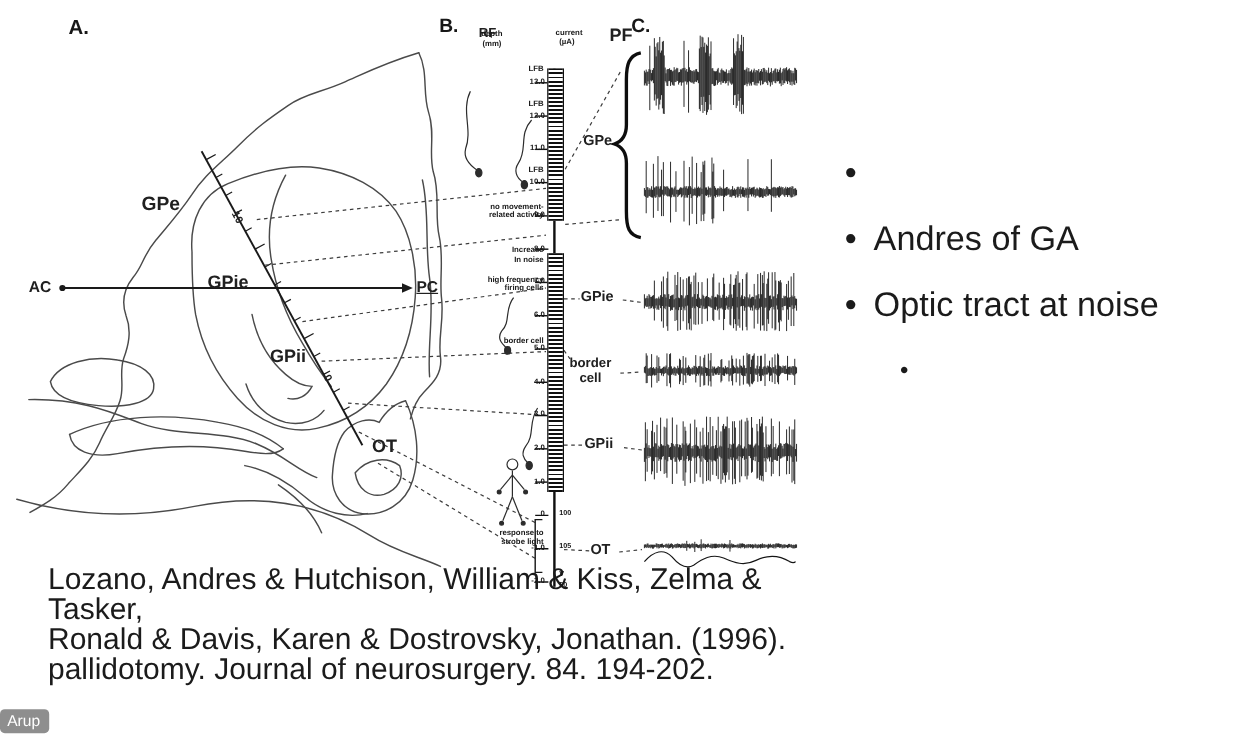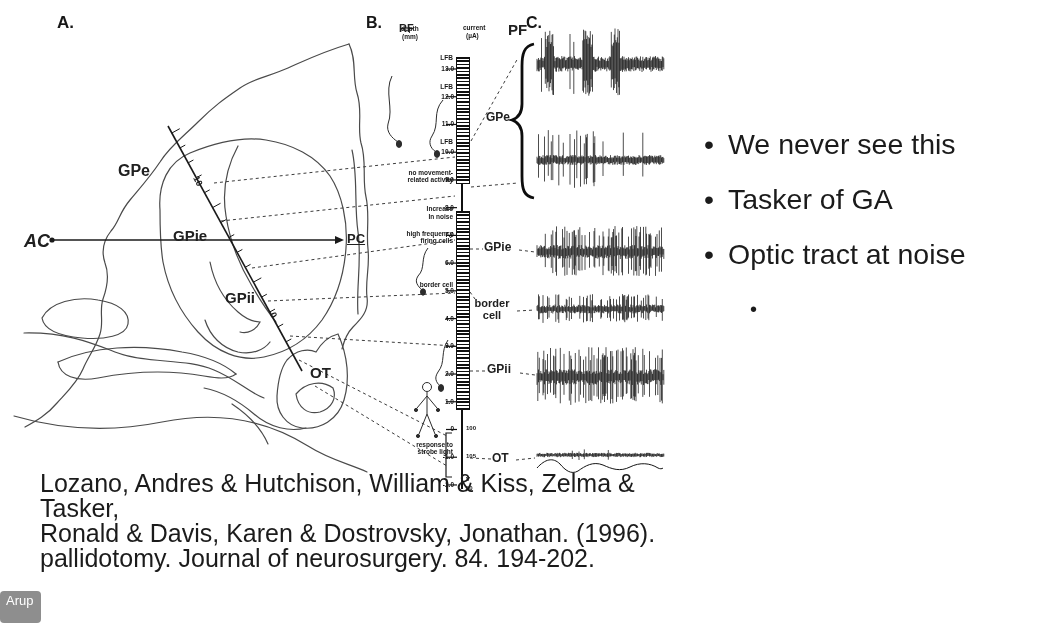--- a/index.html
+++ b/index.html
@@ -17,21 +17,21 @@
   
   .bullets{position:absolute;left:704px;top:128px;width:330px;}
   .bullet{display:flex;align-items:flex-start;font-size:28.5px;line-height:32px;margin-bottom:23px;color:#1b1b1b;}
   .bullet .dot{margin-right:14px;}
   .bullet.sub{margin-left:46px;font-size:24.5px;line-height:28px;margin-bottom:0;}
   .bullet.sub .dot{font-size:20px;margin-top:2px;margin-right:12px;}
   
   .citation{position:absolute;left:40px;top:471px;width:640px;font-size:25px;line-height:25px;color:#1b1b1b;}
   
   .badge{position:absolute;left:0;top:591px;background:#8e8e8e;color:#fff;font-size:13px;
-         padding:2px 8px 15px 6px;border-radius:4px;}
+         padding:2px 8px 3px 6px;border-radius:4px;}
 </style>
 </head>
 <body>
 
 <div class="slide">
 
   <svg class="art" width="1042" height="627" viewBox="0 0 1042 627">
     <g fill="none" stroke="#4a4a4a" stroke-width="1.2" stroke-linecap="round">
 
       <path d="M349,44 C322,52 306,60 288,68 C268,77 254,78 240,88 C224,99 214,106 198,122 C184,136 170,146 160,162 C150,177 140,188 130,200 C119,213 119,222 111,231 C103,241 101,251 105,263 C110,276 107,288 103,299 C99,311 104,322 100,334 C96,347 88,357 83,369 C77,383 66,393 57,403 C47,415 36,421 25,427"></path>
@@ -172,39 +172,38 @@
   <div class="tiny" style="left:401px;top:25px;">depth</div>
   <div class="tiny" style="left:402px;top:33px;">(mm)</div>
   <div class="tiny" style="left:463px;top:24px;">current</div>
   <div class="reg" style="left:508px;top:21px;font-size:15px;">PF</div>
   <div class="tiny" style="left:466px;top:32px;">(µA)</div>
 
   <div class="reg" style="left:118px;top:162px;font-size:16px;">GPe</div>
   <div class="reg" style="left:173px;top:227px;font-size:15px;">GPie</div>
   <div class="reg" style="left:225px;top:289px;font-size:15px;">GPii</div>
   <div class="reg" style="left:310px;top:364px;font-size:15px;">OT</div>
-  <div class="reg" style="left:24px;top:231px;font-size:18px;font-style:italic;">AC</div>
+  <div class="reg" style="left:24px;top:231px;font-size:13px;">AC</div>
   <div class="reg" style="left:347px;top:231px;font-size:13px;text-decoration:underline;">PC</div>
   <div class="reg" style="left:193px;top:176px;font-size:9px;transform:rotate(62deg);">10</div>
   <div class="reg" style="left:271px;top:310px;font-size:9px;transform:rotate(62deg);">0</div>
 
   <div class="reg" style="left:486px;top:110px;font-size:12px;">GPe</div>
   <div class="reg" style="left:484px;top:240px;font-size:12px;">GPie</div>
   <div class="reg" style="left:468px;top:298px;width:48px;text-align:center;font-size:11px;line-height:11.5px;">border cell</div>
   <div class="reg" style="left:487px;top:362px;font-size:12px;">GPii</div>
   <div class="reg" style="left:492px;top:451px;font-size:12px;">OT</div>
 
   <div class="bullets">
     <div class="bullet">
       <span class="dot">•</span>
-      <span>We never see this</span>
     </div>
     <div class="bullet">
       <span class="dot">•</span>
-      <span>Tasker of GA</span>
+      <span>Andres of GA</span>
     </div>
     <div class="bullet">
       <span class="dot">•</span>
       <span>Optic tract at noise</span>
     </div>
     <div class="bullet sub">
       <span class="dot">•</span>
     </div>
   </div>
 

